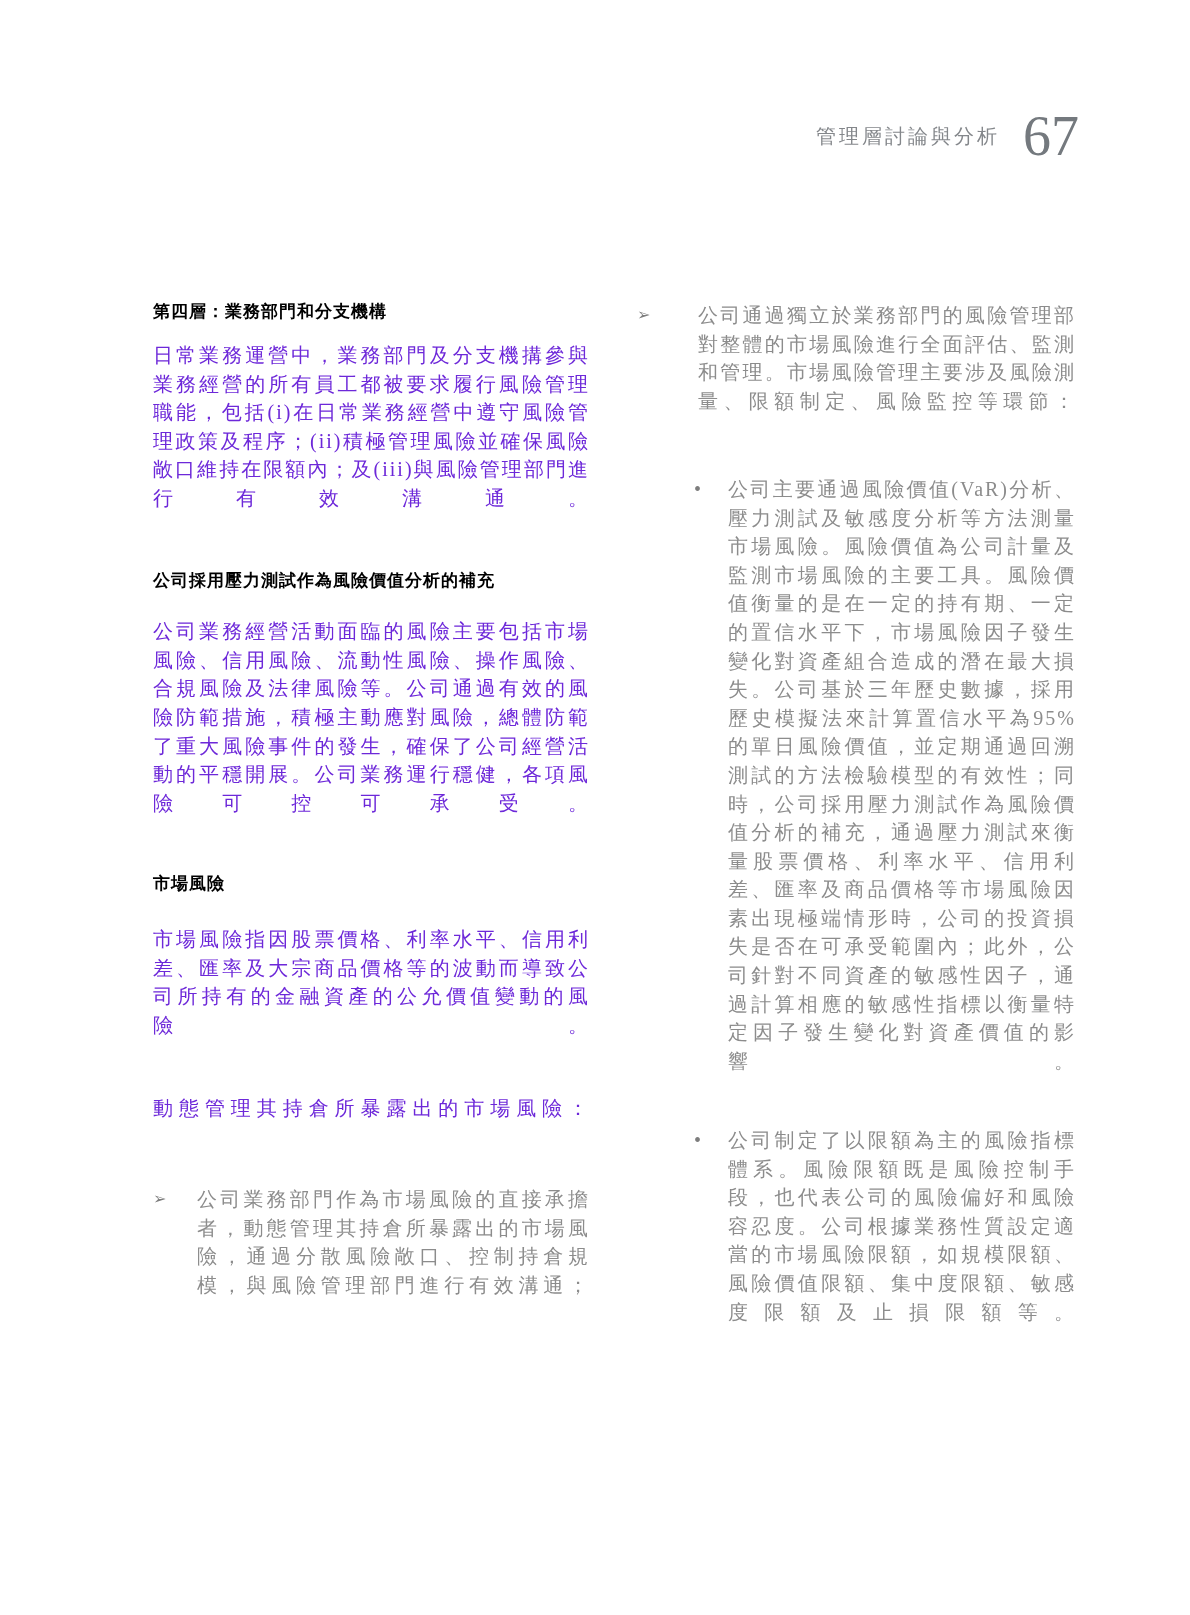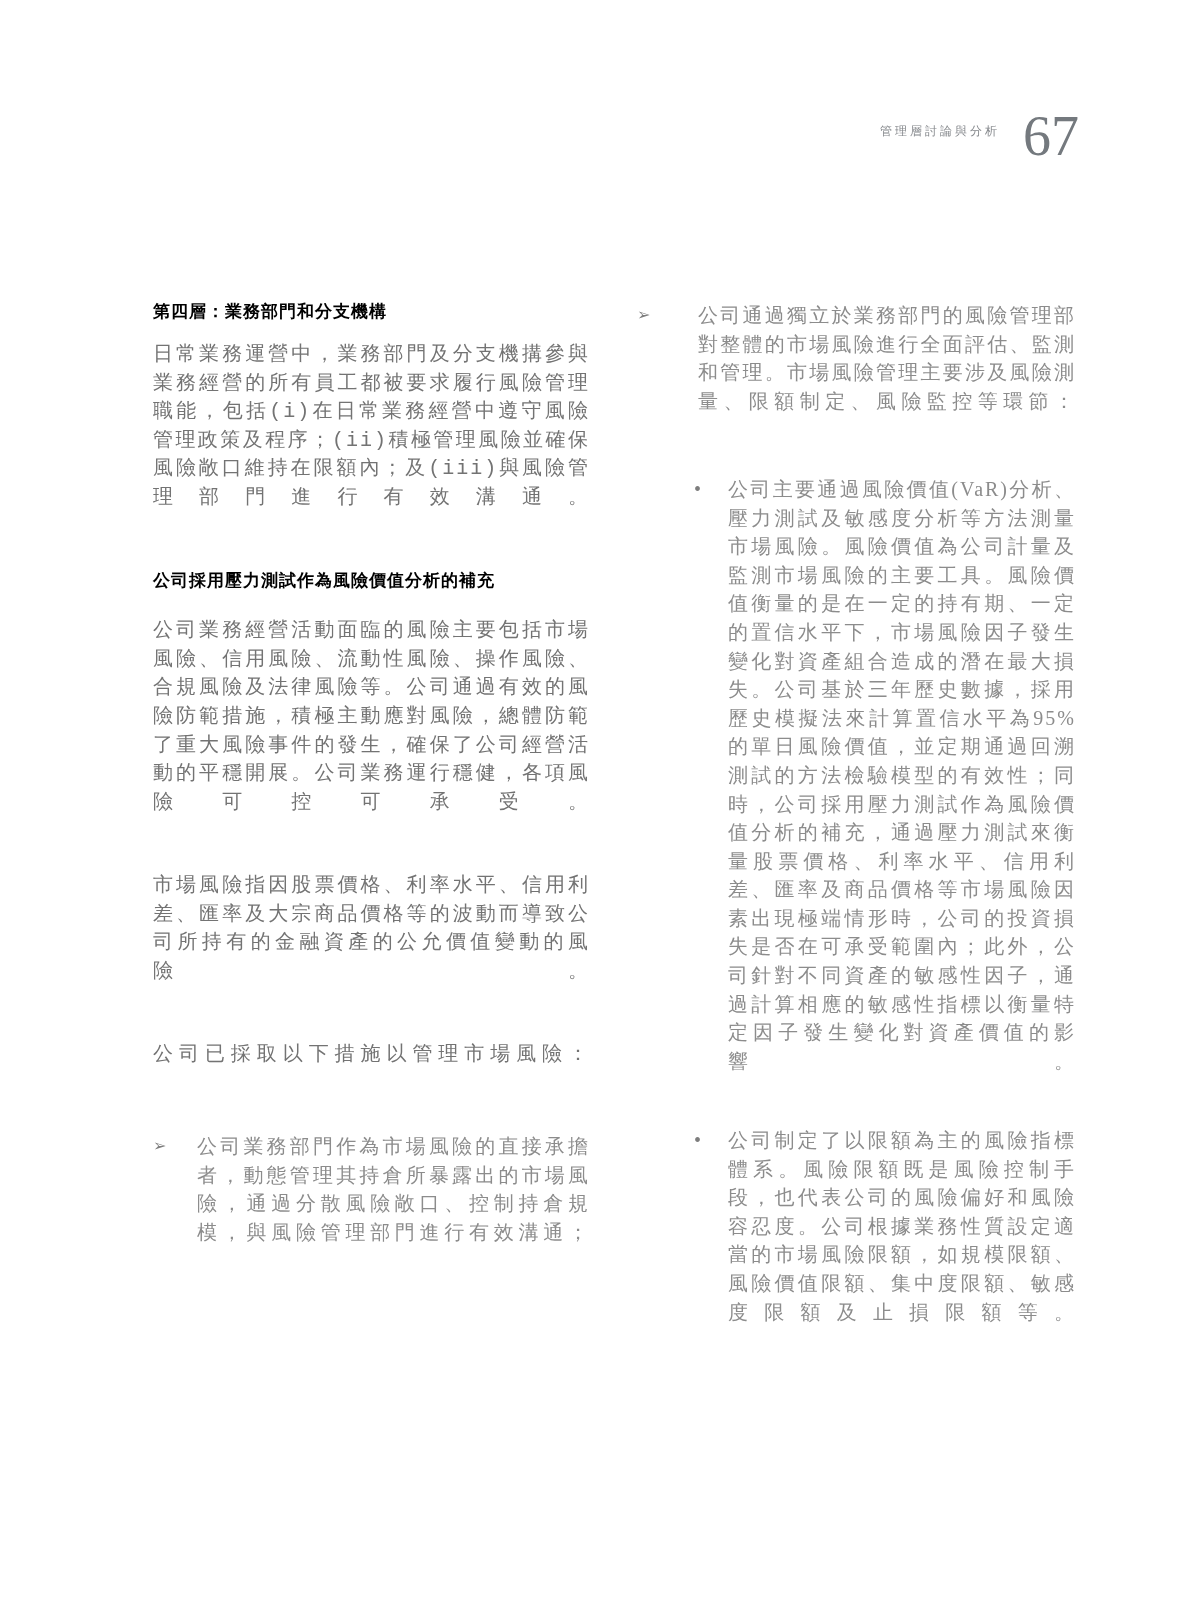--- a/index.html
+++ b/index.html
@@ -15,21 +15,21 @@
     position: absolute;
     inset: 0;
     background: #ffffff;
   }
 
   
   .header-title {
     position: absolute;
     top: 123px;
     right: 190px;
-    font-size: 12px;
+    font-size: 20px;
     letter-spacing: 3px;
     color: #84878b;
     white-space: nowrap;
   }
   .page-number {
     position: absolute;
     top: 96px;
     right: 111px;
     font-size: 56px;
     line-height: 1;
@@ -45,22 +45,21 @@
     font-size: 20px;
     line-height: 28.6px;
   }
   .col-left  { left: 153px; top: 296px; width: 437px; }
   .col-right { left: 637px; top: 301px; width: 439px; }
 
   .body-text {
     text-align: justify;
     text-justify: inter-character;
     letter-spacing: 2px;
-    color: #737373;
-    font-family: Liberation Mono, monospace;
+    color: #6d28d9;
   }
   .body-text::after { content: ""; display: inline-block; width: 100%; }
 
   h2.sec-heading {
     font-size: 17px;
     line-height: 31px;
     font-weight: bold;
     color: #000000;
     letter-spacing: 1px;
     white-space: nowrap;
@@ -115,22 +114,23 @@
   <div class="header-title">管理層討論與分析</div>
   <div class="page-number">67</div>
 
   <section class="col col-left">
     <h2 class="sec-heading h2-first">第四層：業務部門和分支機構</h2>
     <p class="body-text p1">日常業務運營中，業務部門及分支機搆參與業務經營的所有員工都被要求履行風險管理職能，包括(i)在日常業務經營中遵守風險管理政策及程序；(ii)積極管理風險並確保風險敞口維持在限額內；及(iii)與風險管理部門進行有效溝通。</p>
 
     <h2 class="sec-heading h2">公司採用壓力測試作為風險價值分析的補充</h2>
     <p class="body-text p2">公司業務經營活動面臨的風險主要包括市場風險、信用風險、流動性風險、操作風險、合規風險及法律風險等。公司通過有效的風險防範措施，積極主動應對風險，總體防範了重大風險事件的發生，確保了公司經營活動的平穩開展。公司業務運行穩健，各項風險可控可承受。</p>
 
+    <h2 class="sec-heading h3">市場風險</h2>
     <p class="body-text p3">市場風險指因股票價格、利率水平、信用利差、匯率及大宗商品價格等的波動而導致公司所持有的金融資產的公允價值變動的風險。</p>
-    <p class="body-text p4">公司已採取以下措施以管理市場風險：</p>
+    <p class="body-text p4">動態管理其持倉所暴露出的市場風險：</p>
 
     <div class="list-item arrow-item">
       <span class="marker">➢</span>
       <span class="item-text">公司業務部門作為市場風險的直接承擔者，動態管理其持倉所暴露出的市場風險，通過分散風險敞口、控制持倉規模，與風險管理部門進行有效溝通；</span>
     </div>
   </section>
 
   <section class="col col-right">
     <div class="list-item arrow-item">
       <span class="marker">➢</span>

